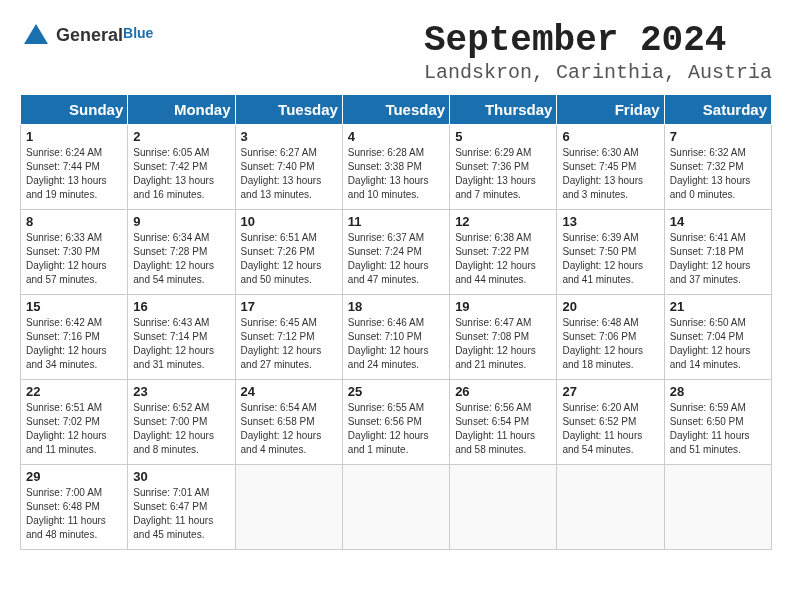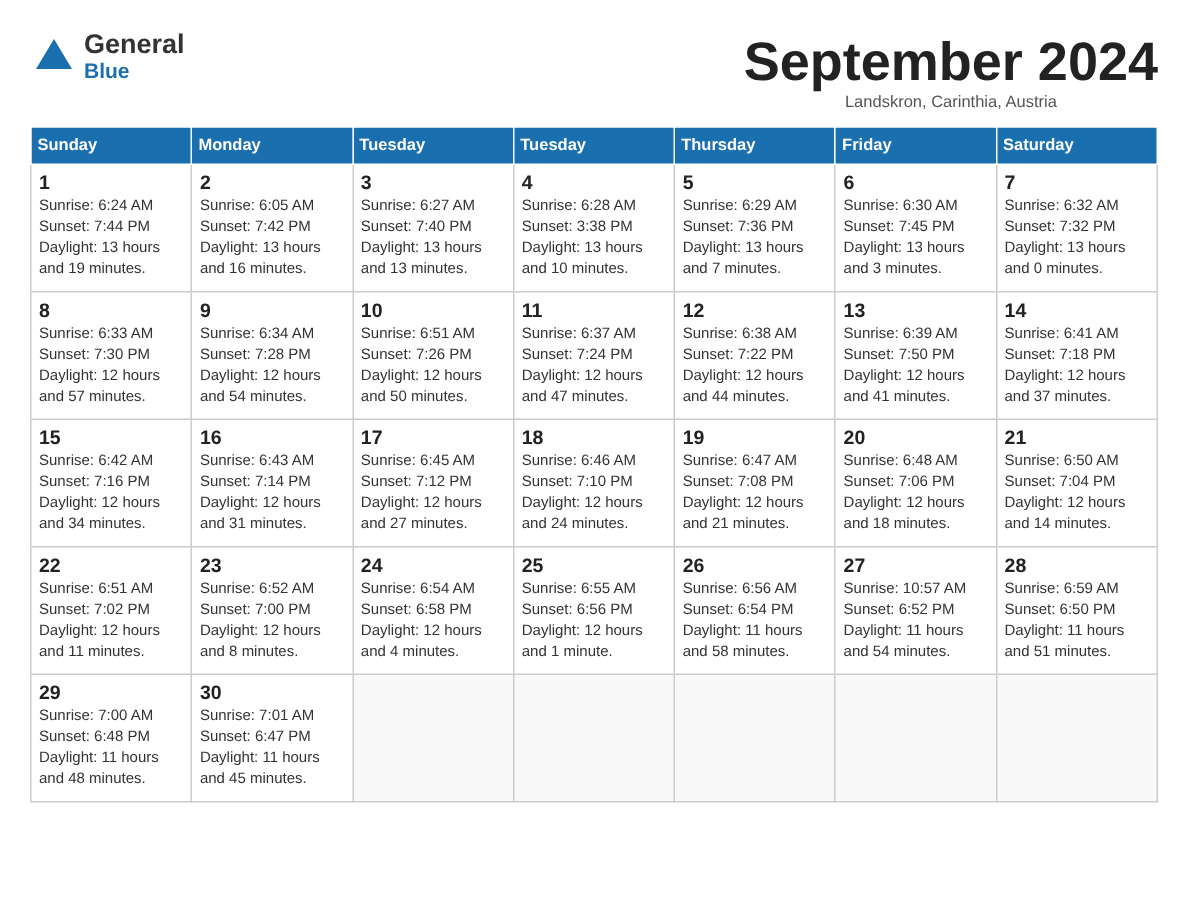--- a/index.html
+++ b/index.html
@@ -16,60 +16,61 @@
       justify-content: space-between;
       margin-bottom: 10px;
     }
     .logo {
       display: flex;
       align-items: center;
       gap: 4px;
     }
     .logo-text {
       display: flex;
-      flex-direction: column;
+      flex-direction: row;
       line-height: 1.1;
     }
     .logo-general {
       font-size: 18px;
       font-weight: bold;
       color: #333;
     }
     .logo-blue {
       font-size: 14px;
       font-weight: bold;
       color: #1a6faf;
     }
     .logo-icon {
       width: 32px;
       height: 32px;
     }
     .title-block {
-      text-align: center;
+      text-align: left;
+      font-family: Liberation Mono, monospace;
     }
     .month-title {
       font-size: 36px;
       font-weight: bold;
       color: #222;
     }
     .subtitle {
-      font-size: 11px;
+      font-size: 20px;
       color: #555;
     }
     .calendar {
       width: 100%;
       border-collapse: collapse;
     }
     .calendar th {
       background-color: #1a6faf;
       color: #fff;
-      font-size: 11px;
+      font-size: 15px;
       font-weight: bold;
       padding: 6px 4px;
-      text-align: left;
+      text-align: right;
       border: 1px solid #fff;
     }
     .calendar td {
       vertical-align: top;
       border: 1px solid #ccc;
       padding: 4px 5px;
       font-size: 10px;
       color: #333;
       width: 14.28%;
       min-height: 80px;
@@ -314,21 +315,21 @@
       </td>
       <td>
         <span class="day-number">26</span>
         <span class="cell-line">Sunrise: 6:56 AM</span>
         <span class="cell-line">Sunset: 6:54 PM</span>
         <span class="cell-line">Daylight: 11 hours</span>
         <span class="cell-line">and 58 minutes.</span>
       </td>
       <td>
         <span class="day-number">27</span>
-        <span class="cell-line">Sunrise: 10:57 AM</span>
+        <span class="cell-line">Sunrise: 6:20 AM</span>
         <span class="cell-line">Sunset: 6:52 PM</span>
         <span class="cell-line">Daylight: 11 hours</span>
         <span class="cell-line">and 54 minutes.</span>
       </td>
       <td>
         <span class="day-number">28</span>
         <span class="cell-line">Sunrise: 6:59 AM</span>
         <span class="cell-line">Sunset: 6:50 PM</span>
         <span class="cell-line">Daylight: 11 hours</span>
         <span class="cell-line">and 51 minutes.</span>

